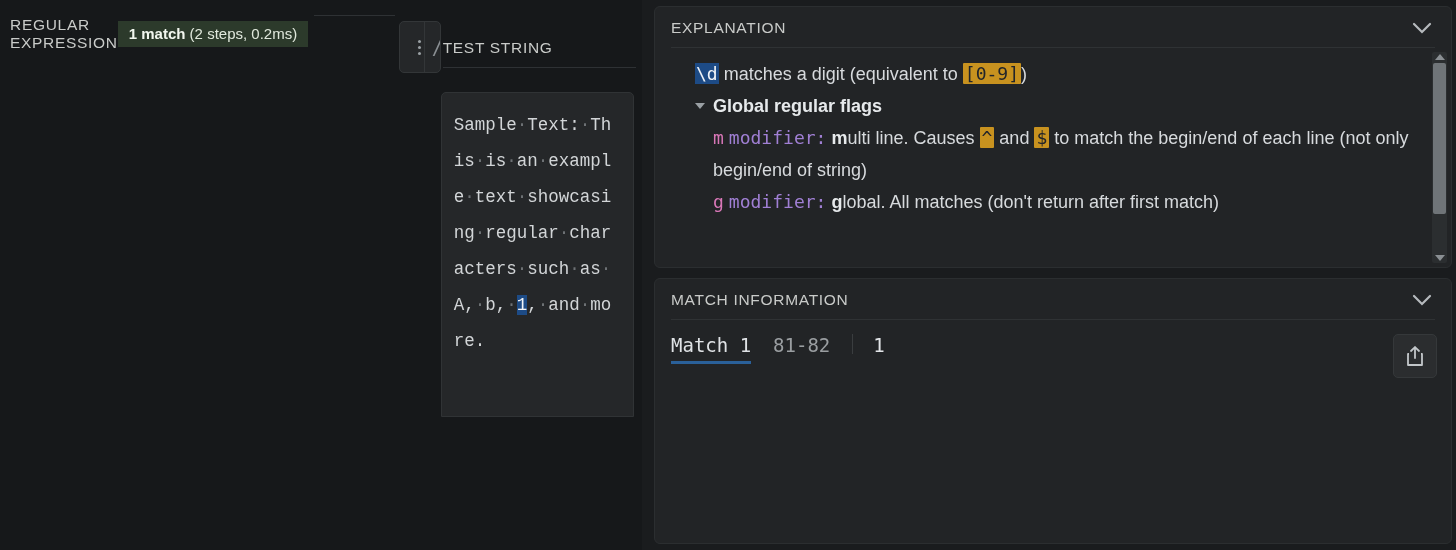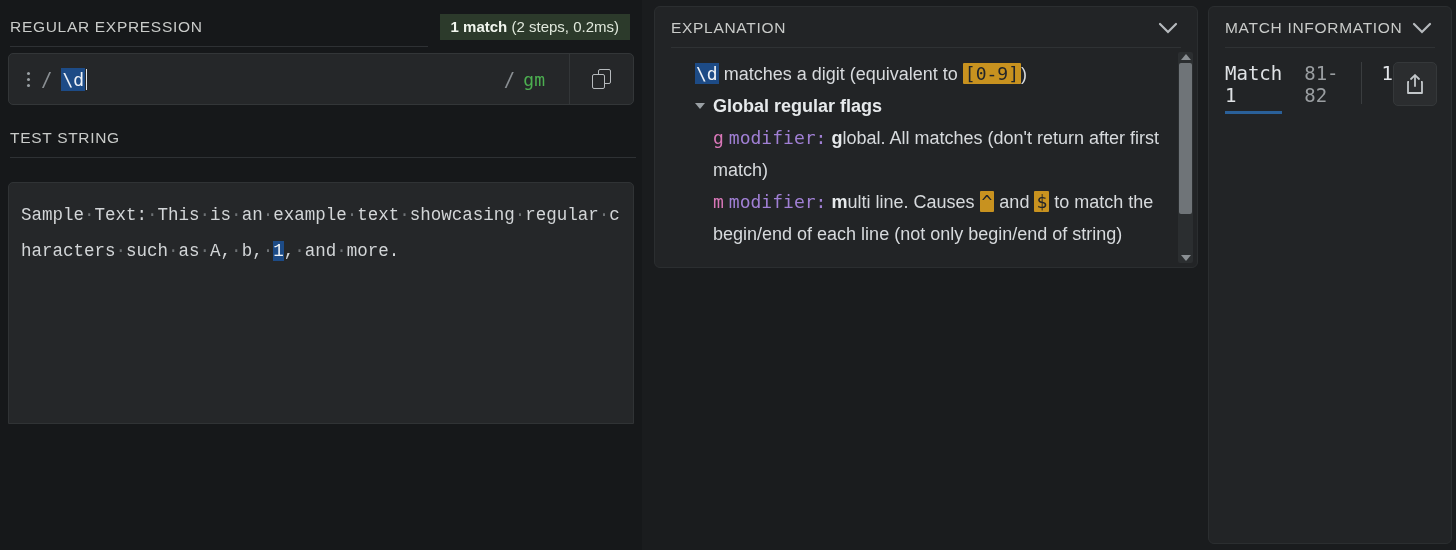--- a/index.html
+++ b/index.html
@@ -8,22 +8,22 @@
     background: #16181a;
     font-family: "Liberation Sans", sans-serif;
     overflow: hidden;
   }
   .app { display: flex; width: 1456px; height: 550px; }
 
   
   .left-col {
     width: 642px; height: 432px;
     background: #16181a;
-    padding: 8px 8px;
-    display: flex; flex-direction: column;
+    padding: 15px 8px;
+    display: flex; flex-direction: row;
     flex: 0 0 642px;
   }
   .section-head {
     display: flex; align-items: center; justify-content: space-between;
     height: 38px;
     padding: 0 4px 0 2px;
   }
   .section-title {
     font-size: 15.5px; letter-spacing: .045em;
     color: #c9cbc9; font-weight: 400;
@@ -120,21 +120,21 @@
     overflow: hidden;
   }
   .sp { color: #6d7174; }
   .ts-hit { background: #1d4b86; color: #f2f5f8; }
 
   
   .right-col {
     flex: 1 1 auto; height: 550px;
     background: #1a1c1e;
     padding: 6px 4px 6px 12px;
-    display: flex; flex-direction: row; gap: 10px;
+    display: flex; flex-direction: column; gap: 10px;
   }
   .panel {
     background: #222426;
     border: 1px solid #2b2e30;
     border-radius: 6px;
     display: flex; flex-direction: column;
   }
   .panel-head {
     display: flex; align-items: center; justify-content: space-between;
     padding: 12px 16px 10px;
@@ -279,29 +279,29 @@
 
           <div class="exp-row ind1">
             <span class="mono tok-blue">\d</span><span> matches a digit (equivalent to </span><span class="mono tok-gold">[0-9]</span><span>)</span>
           </div>
 
           <div class="exp-row ind1">
             <span class="tri"></span><span class="bold">Global regular flags</span>
           </div>
 
           <div class="exp-row ind2">
+            <span class="mod-letter">m</span>
+            <span class="mod-word">modifier:</span>
+            <span class="bold">m</span><span>ulti line. Causes </span><span class="mono tok-gold">^</span><span> and </span><span class="mono tok-gold">$</span><span> to match the begin/end of each line (not only begin/end of string)</span>
+          </div>
+
+          <div class="exp-row ind2">
             <span class="mod-letter">g</span>
             <span class="mod-word">modifier:</span>
             <span class="bold">g</span><span>lobal. All matches (don't return after first match)</span>
-          </div>
-
-          <div class="exp-row ind2">
-            <span class="mod-letter">m</span>
-            <span class="mod-word">modifier:</span>
-            <span class="bold">m</span><span>ulti line. Causes </span><span class="mono tok-gold">^</span><span> and </span><span class="mono tok-gold">$</span><span> to match the begin/end of each line (not only begin/end of string)</span>
           </div>
 
         </div>
 
         <div class="vsb">
           <span class="vsb-arrow vsb-up"></span>
           <span class="vsb-track">
             <span class="vsb-thumb"></span>
           </span>
           <span class="vsb-arrow vsb-down"></span>

